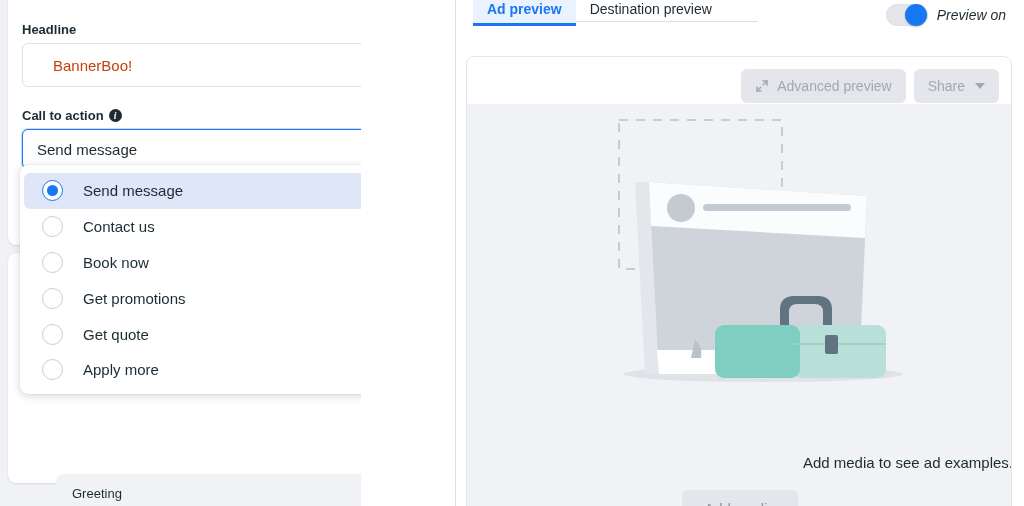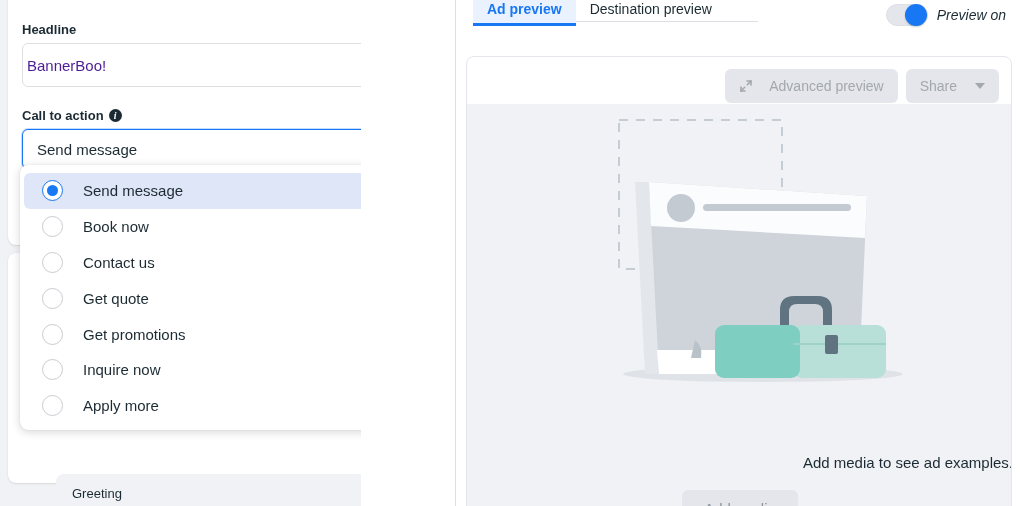--- a/index.html
+++ b/index.html
@@ -29,23 +29,23 @@
   .card-b { top: 253px; height: 230px; }
 
   .field-block { position: absolute; left: 14px; width: 414px; }
 
   .input-shell {
     border: 1px solid #dddfe2;
     border-radius: 6px;
     background: #fff;
     height: 44px;
     display: flex; align-items: center;
-    padding: 0 4px;
+    padding: 0 30px;
     font-size: 15px;
-    color: #4c1d95;
+    color: #c2410c;
     text-align: right;
   }
 
   .field-label {
     font-size: 13px;
     font-weight: bold;
     color: #1c2b33;
     margin-bottom: 6px;
     display: flex; align-items: center; gap: 5px;
   }
@@ -200,21 +200,21 @@
   .preview-toolbar {
     position: absolute; right: 12px; top: 12px;
     display: flex; gap: 8px; align-items: center;
     z-index: 6;
   }
   .ghost-btn {
     background: #e4e6eb;
     color: #a3a8af;
     border: none; border-radius: 6px;
     height: 34px;
-    display: flex; align-items: center; gap: 16px;
+    display: flex; align-items: center; gap: 8px;
     padding: 0 14px;
     font-size: 14px;
     font-family: "Liberation Sans", sans-serif;
     cursor: default;
   }
   .expand-ico { display: inline-block; width: 14px; height: 14px; color: #a3a8af; }
   .mini-caret {
     width: 0; height: 0;
     border-left: 5px solid transparent;
     border-right: 5px solid transparent;
@@ -284,37 +284,33 @@
       <div class="greeting-title">Greeting</div>
     </div>
 
     <div class="dropdown">
       <div class="dd-item sel">
         <span class="radio"></span>
         <span>Send message</span>
       </div>
       <div class="dd-item">
         <span class="radio"></span>
+        <span>Contact us</span>
+      </div>
+      <div class="dd-item">
+        <span class="radio"></span>
         <span>Book now</span>
       </div>
       <div class="dd-item">
         <span class="radio"></span>
-        <span>Contact us</span>
+        <span>Get promotions</span>
       </div>
       <div class="dd-item">
         <span class="radio"></span>
         <span>Get quote</span>
-      </div>
-      <div class="dd-item">
-        <span class="radio"></span>
-        <span>Get promotions</span>
-      </div>
-      <div class="dd-item">
-        <span class="radio"></span>
-        <span>Inquire now</span>
       </div>
       <div class="dd-item">
         <span class="radio"></span>
         <span>Apply more</span>
       </div>
     </div>
 
   </div>
 
   <div class="divider-v"></div>

